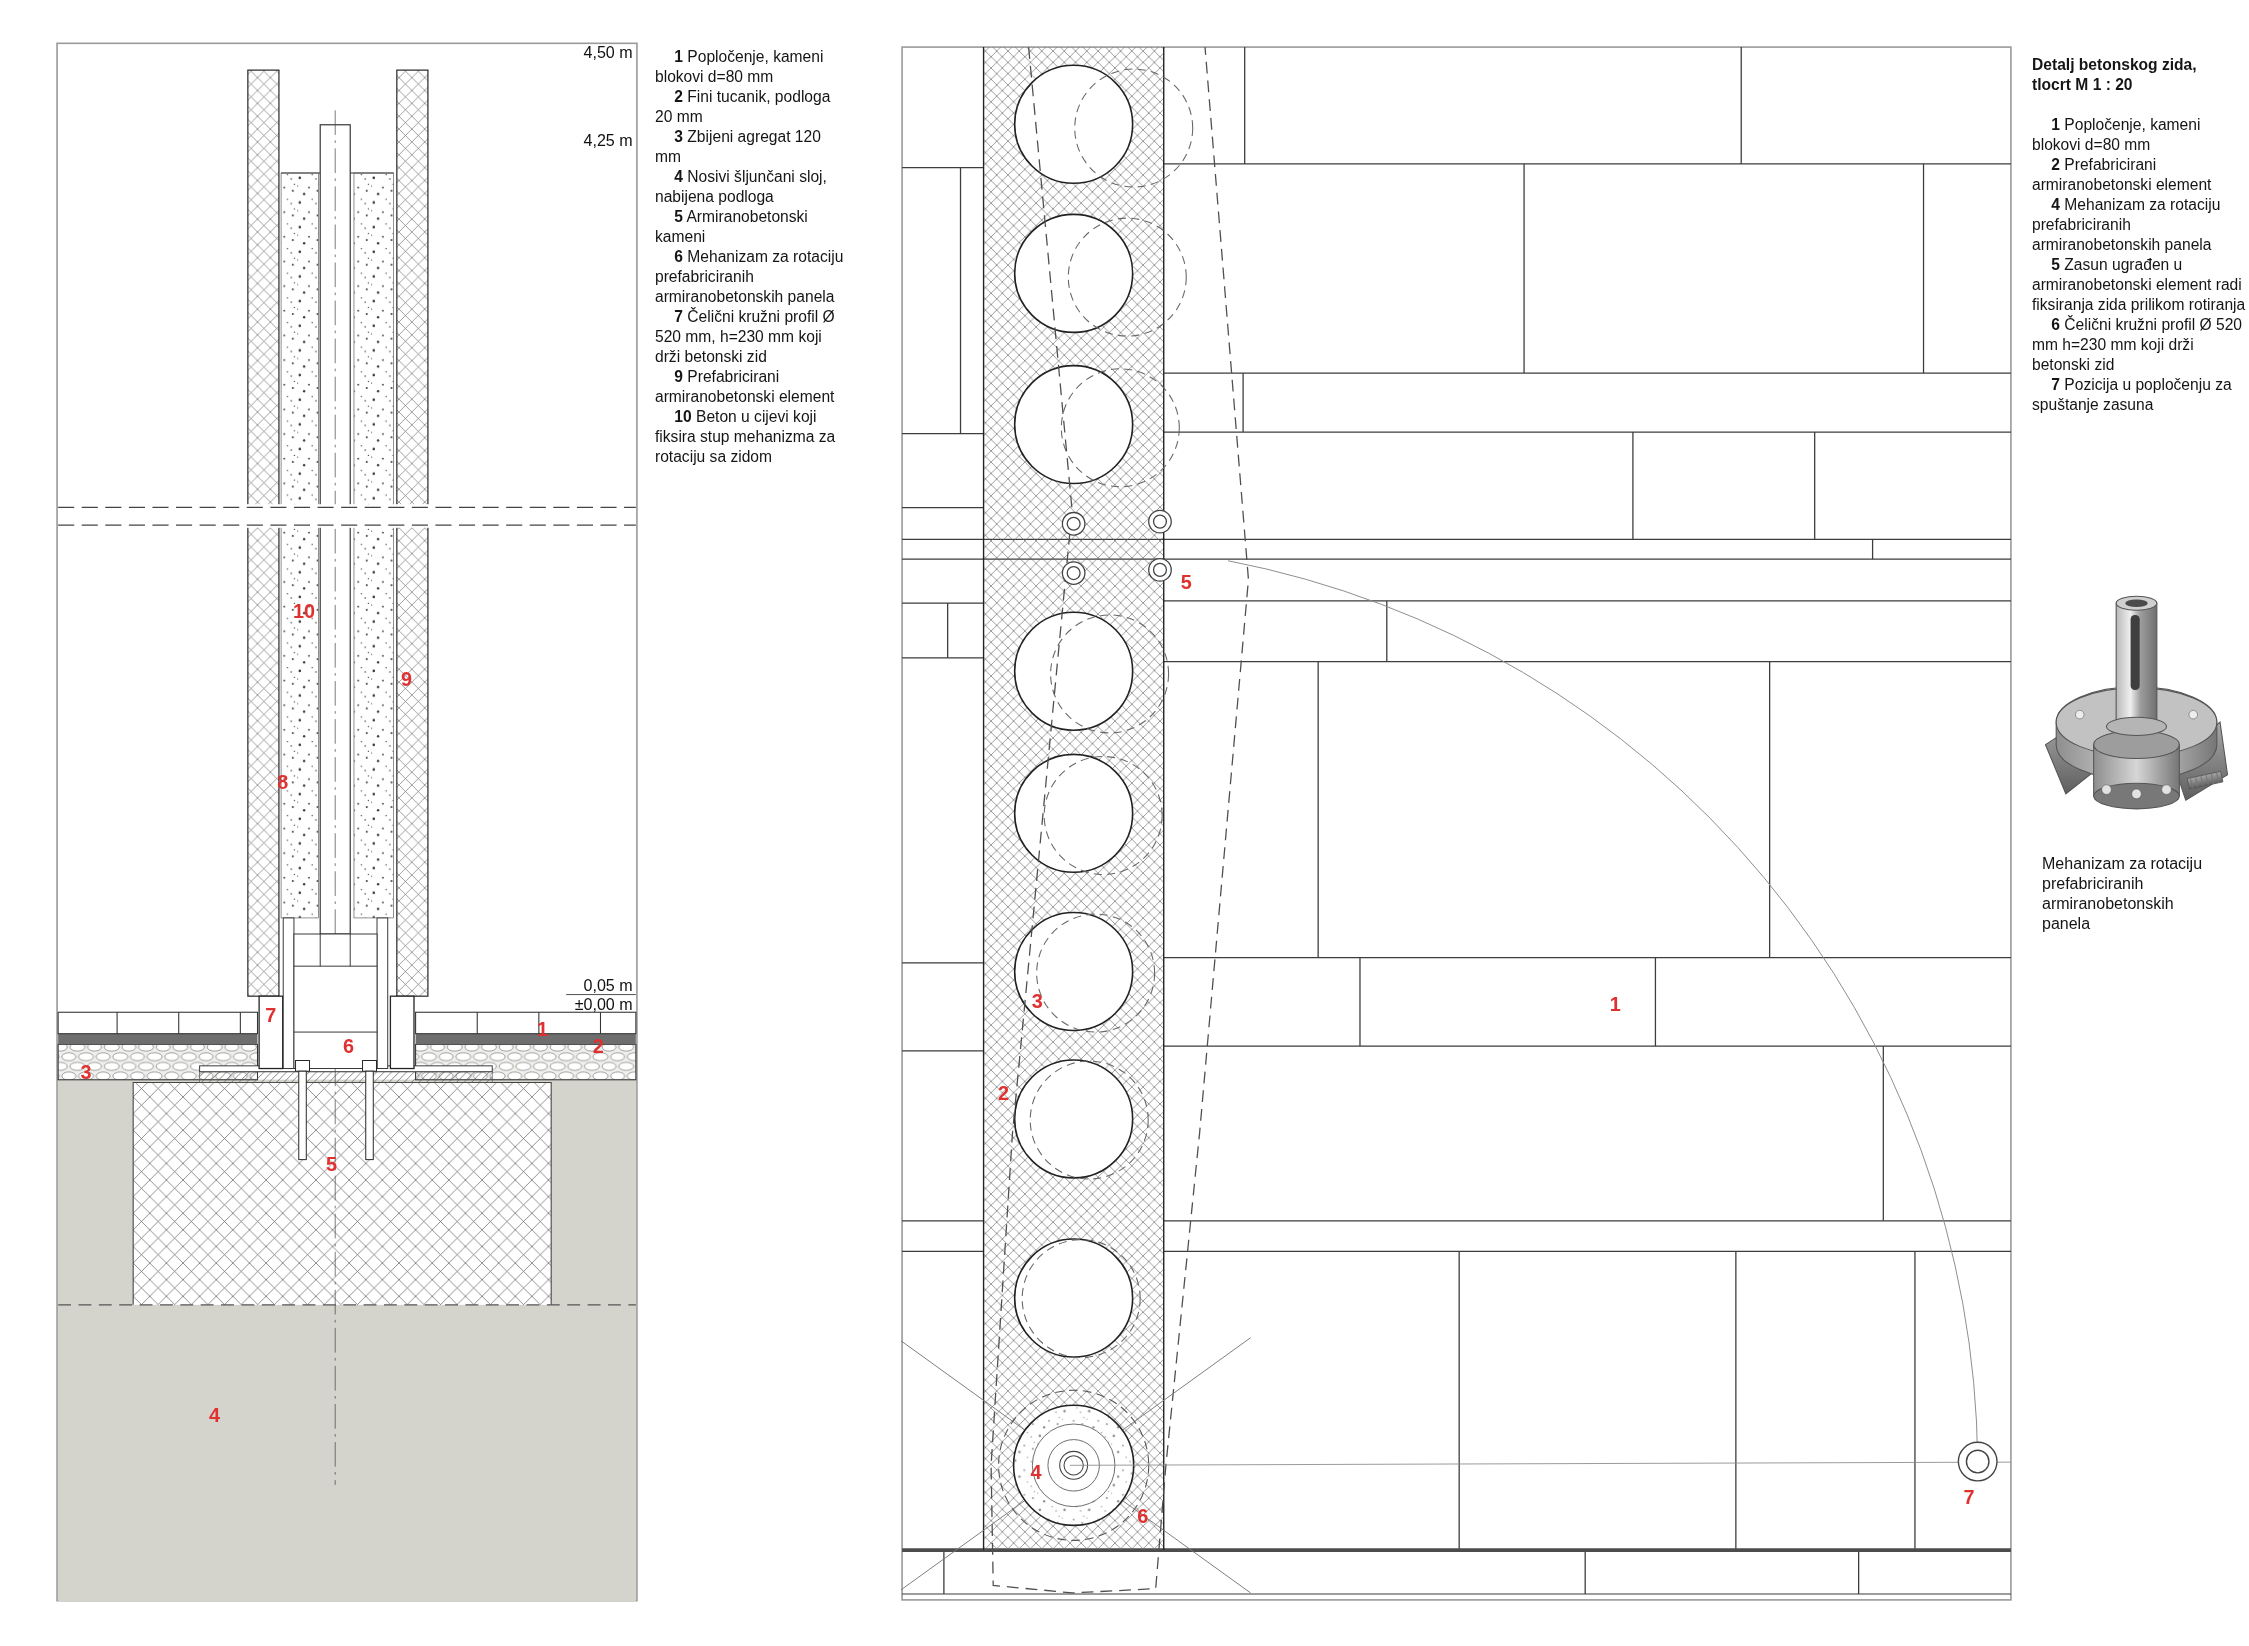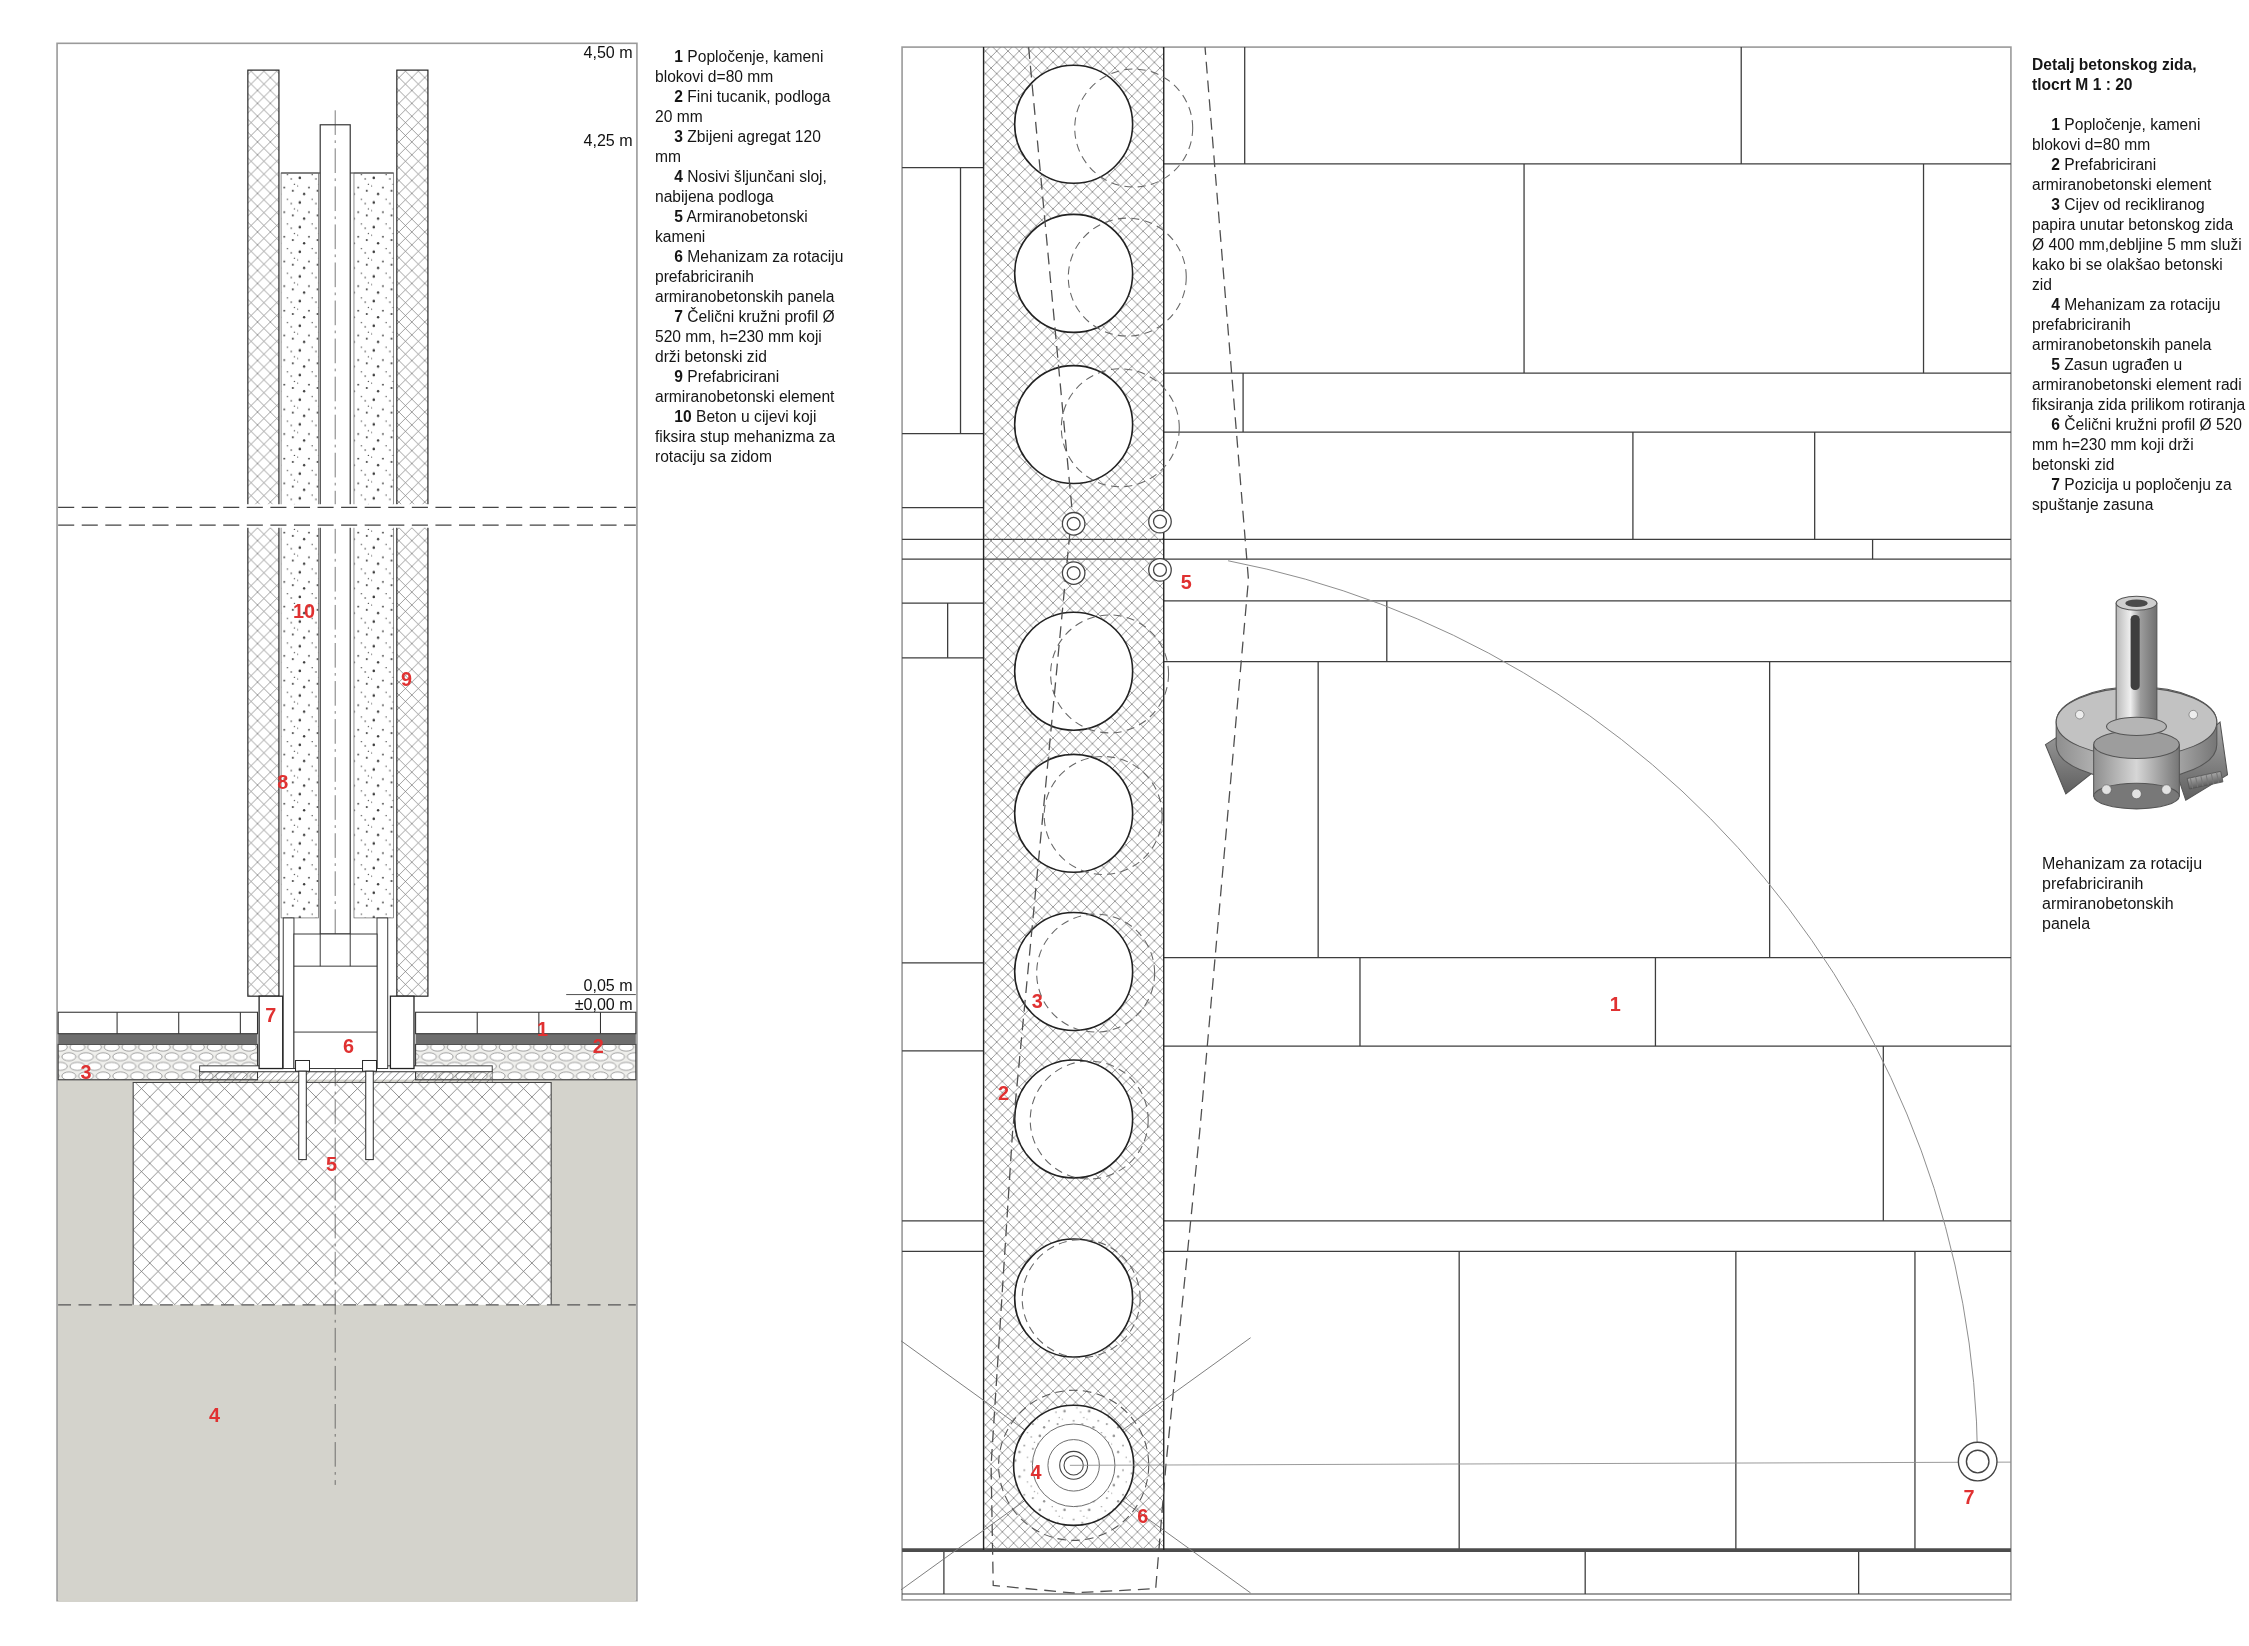--- a/index.html
+++ b/index.html
@@ -298,21 +298,20 @@
     <text class="red" x="2131" y="2840">6</text>
     <text class="red" x="3672" y="2805">7</text>
   </g>
 </svg>
 
 <div class="abs legend" style="left:2032px;top:47px;width:214px;margin-top:8px;">
   <div class="title">Detalj betonskog zida,
 tlocrt  M 1 : 20</div>
   <p class="li"><span class="num">1</span> <span>Popločenje, kameni blokovi d=80 mm</span></p>
   <p class="li"><span class="num">2</span> <span>Prefabricirani armiranobetonski element</span></p>
-  <p class="li"><span class="num">3</span> <span>Cijev od recikliranog papira unutar betonskog zida Ø 400 mm,debljine 5 mm služi kako bi se olakšao betonski zid</span></p>
   <p class="li"><span class="num">4</span> <span>Mehanizam za rotaciju prefabriciranih armiranobetonskih panela</span></p>
   <p class="li"><span class="num">5</span> <span>Zasun ugrađen u armiranobetonski element radi fiksiranja zida prilikom rotiranja</span></p>
   <p class="li"><span class="num">6</span> <span>Čelični kružni profil Ø 520 mm h=230 mm koji drži betonski zid</span></p>
   <p class="li"><span class="num">7</span> <span>Pozicija u popločenju za spuštanje zasuna</span></p>
 </div>
 
 <svg class="abs" style="left:2042px;top:584px;" width="189" height="257" viewBox="0 0 352 480">
   <defs>
     <linearGradient id="mg1" x1="0" y1="0" x2="1" y2="0">
       <stop offset="0" stop-color="#b9b9b9"></stop>

